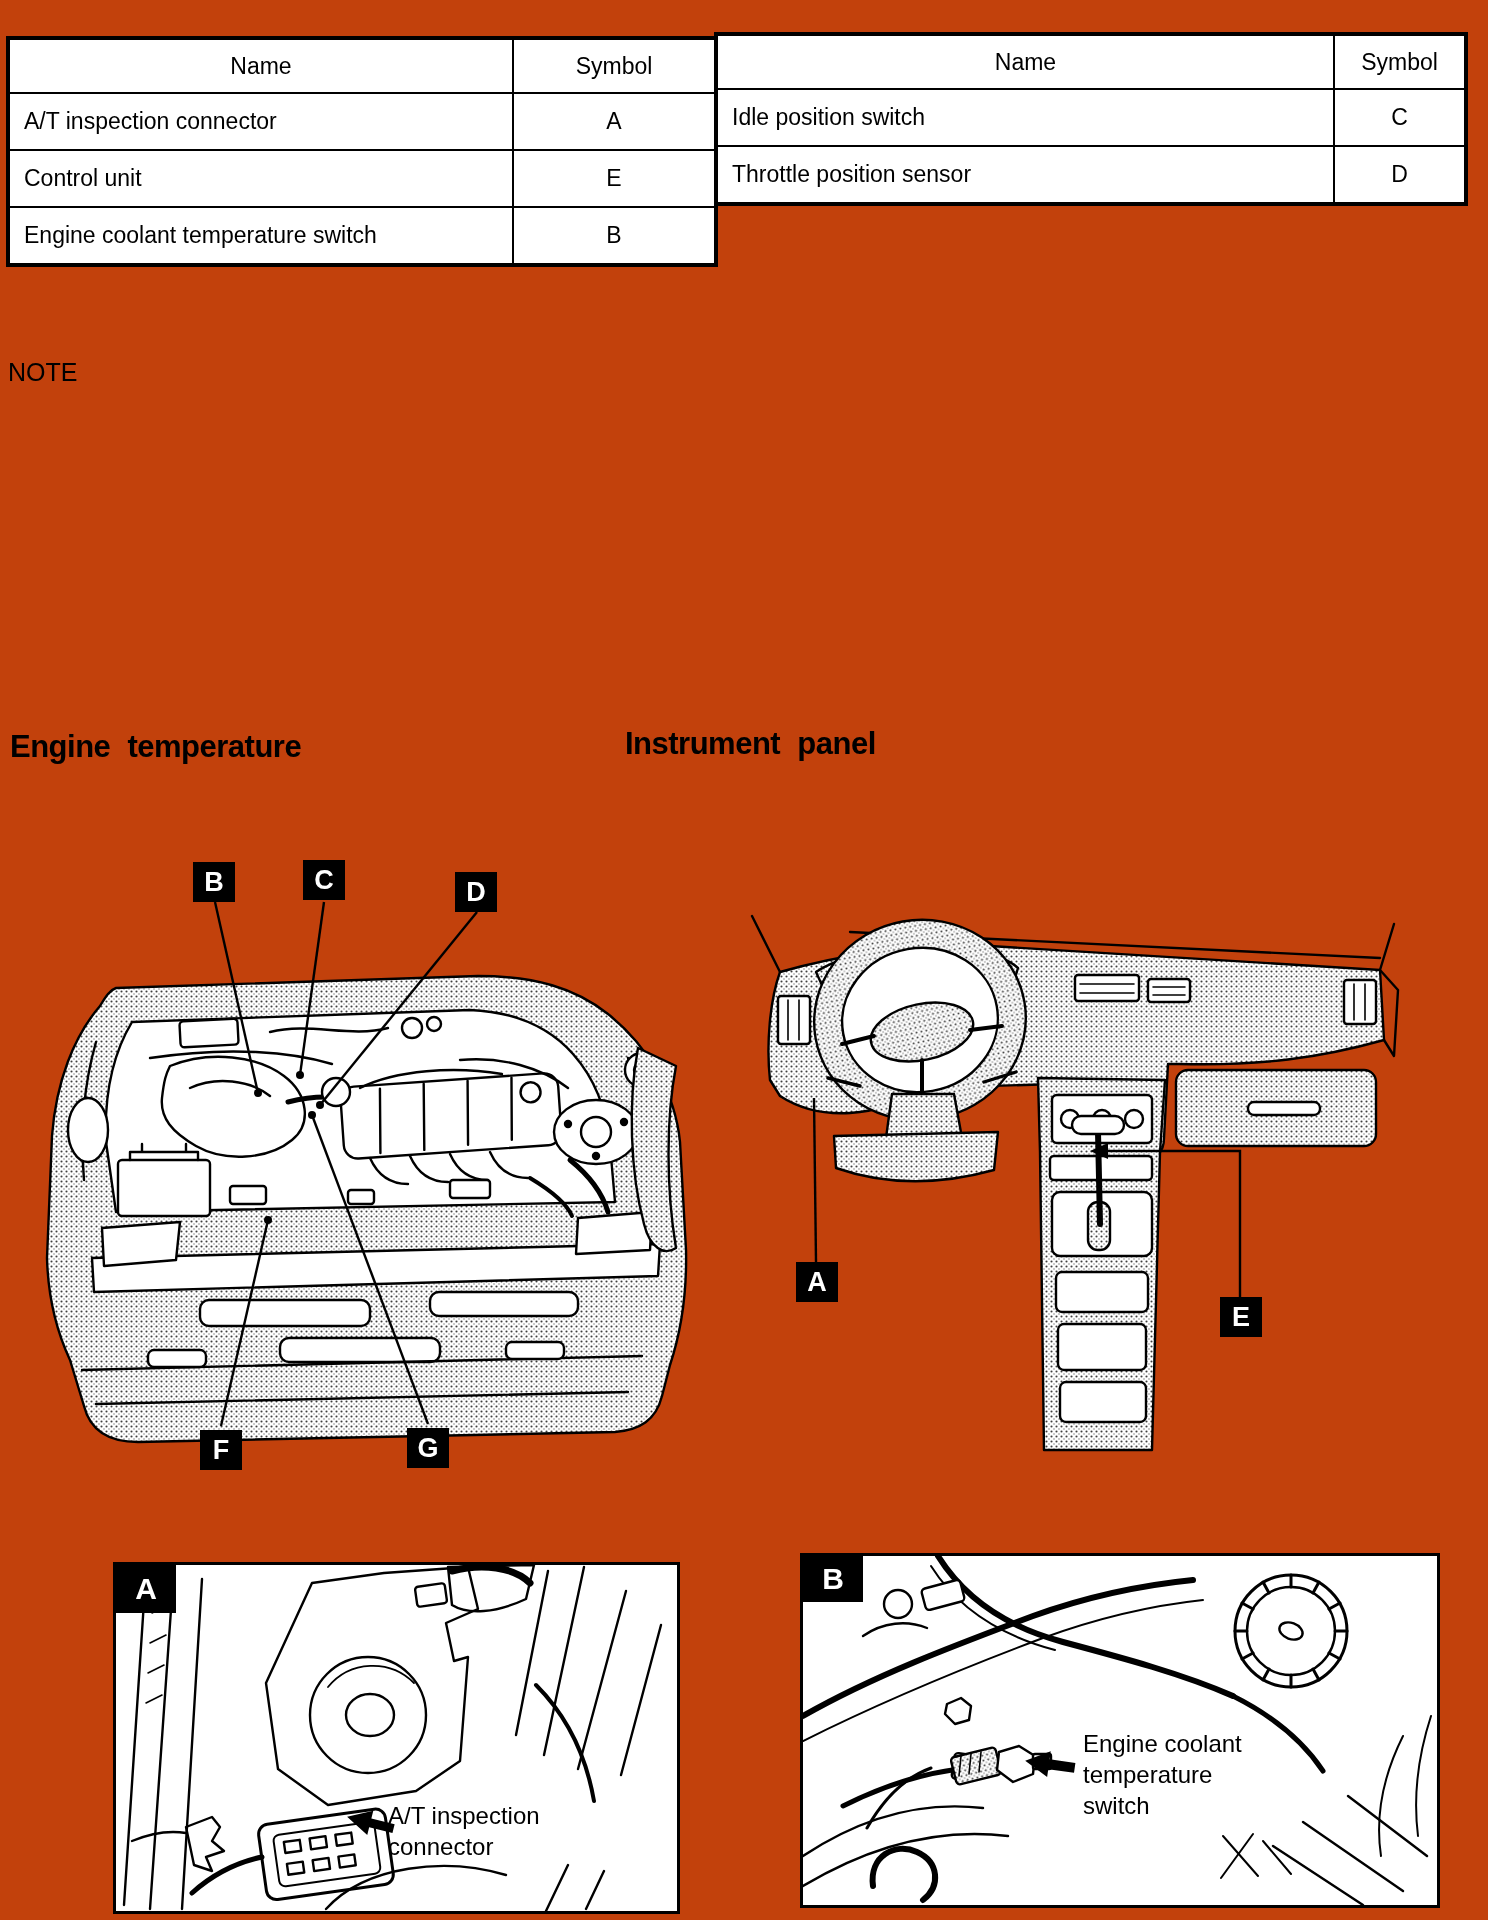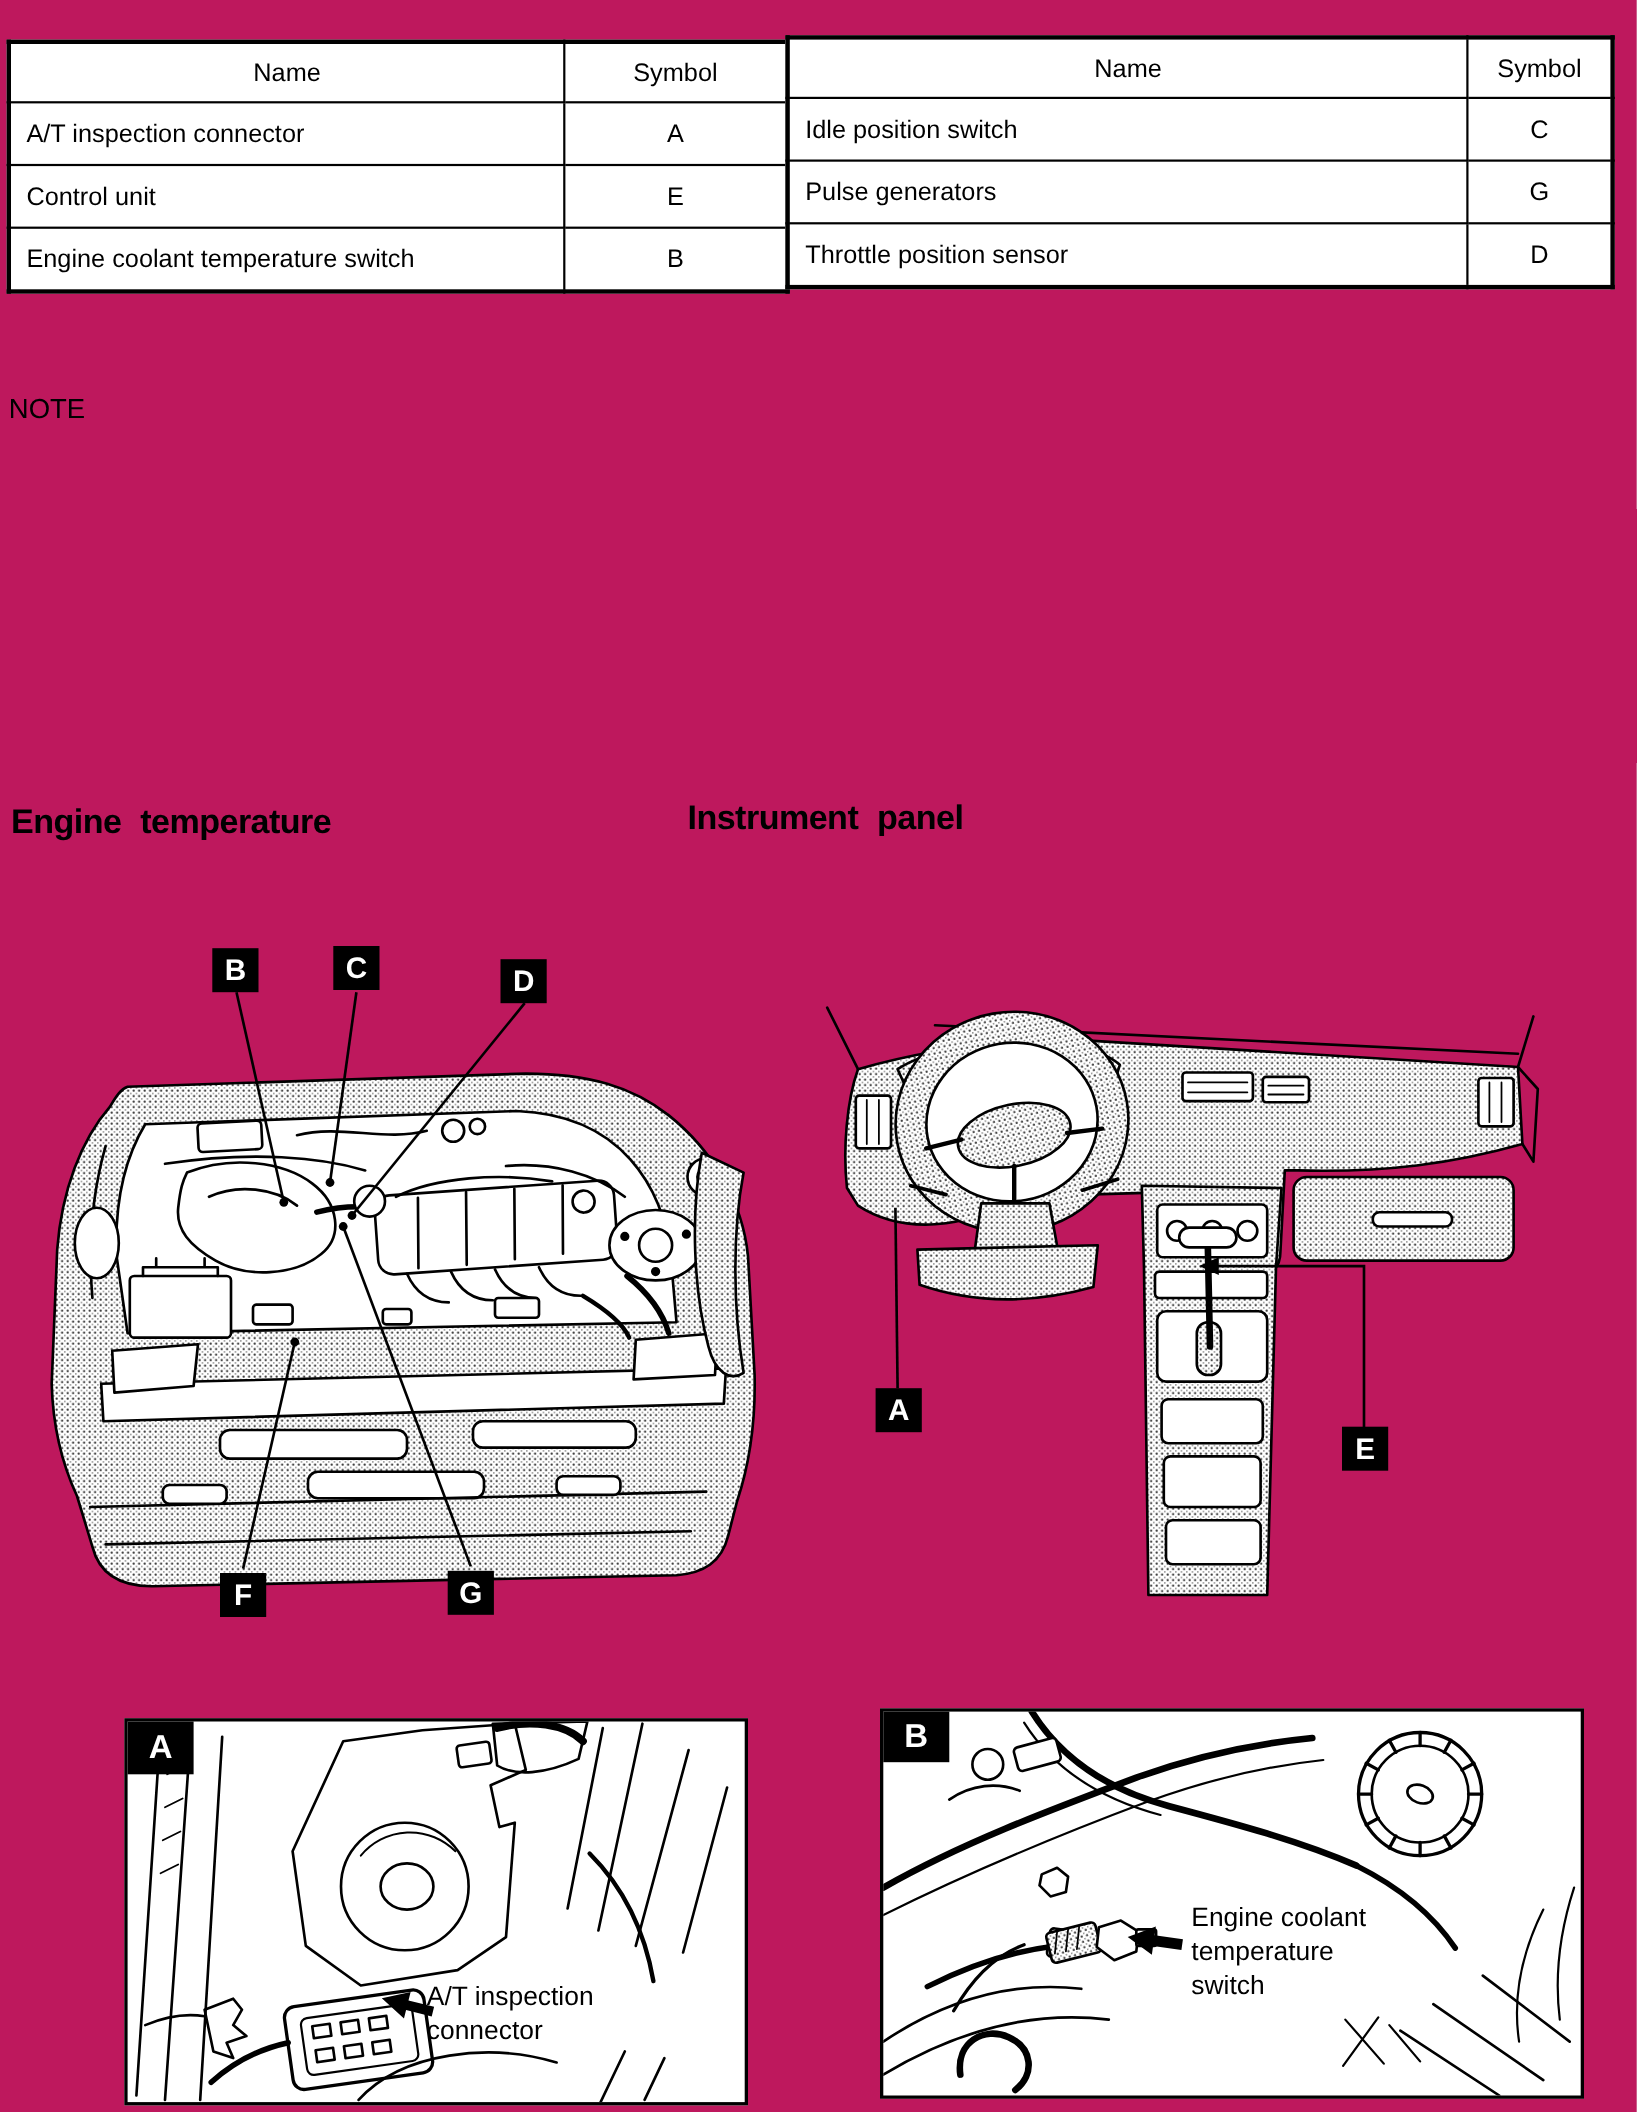--- a/index.html
+++ b/index.html
@@ -1,16 +1,16 @@
 <!DOCTYPE html>
 <html><head>
 <meta charset="utf-8">
 <style>
   html,body{margin:0;padding:0;background:#e8e8e8;}
-  .page{position:relative;width:1488px;height:1920px;background:#be185d;
+  .page{position:relative;width:1488px;height:1920px;background:#c2410c;
         font-family:"Liberation Sans",sans-serif;color:#000;overflow:hidden;}
 
   
   table.tbl{position:absolute;border-collapse:collapse;table-layout:fixed;background:#fff;
             border:4px solid #000;}
   .tbl th,.tbl td{border:2.5px solid #000;font-size:23px;overflow:hidden;white-space:nowrap;}
   .tbl th{font-weight:normal;height:50px;text-align:center;}
   .tbl td{height:53px;}
   td.nm{padding-left:14px;text-align:left;}
   td.sy{text-align:center;}
@@ -79,24 +79,20 @@
     <thead>
       <tr>
         <th>Name</th>
         <th>Symbol</th>
       </tr>
     </thead>
     <tbody>
       <tr>
         <td class="nm">Idle position switch</td>
         <td class="sy">C</td>
-      </tr>
-      <tr>
-        <td class="nm">Pulse generators</td>
-        <td class="sy">G</td>
       </tr>
       <tr>
         <td class="nm">Throttle position sensor</td>
         <td class="sy">D</td>
       </tr>
     </tbody>
   </table>
 
   <div class="note">
     <div>NOTE</div>

